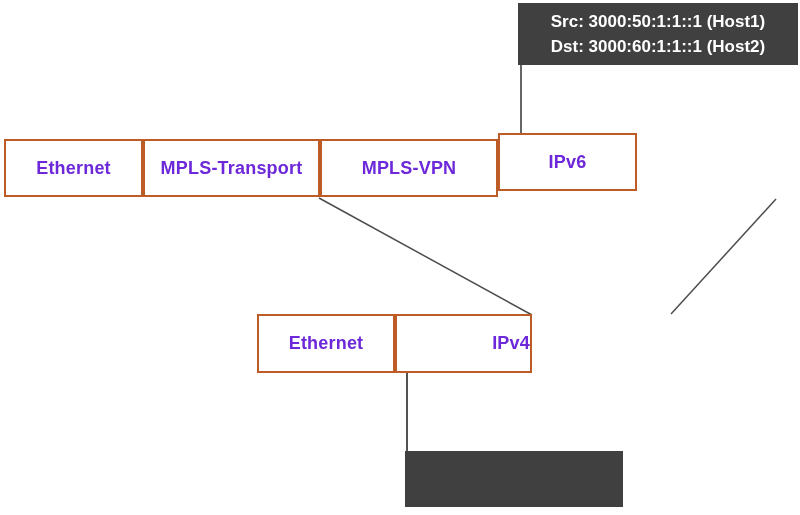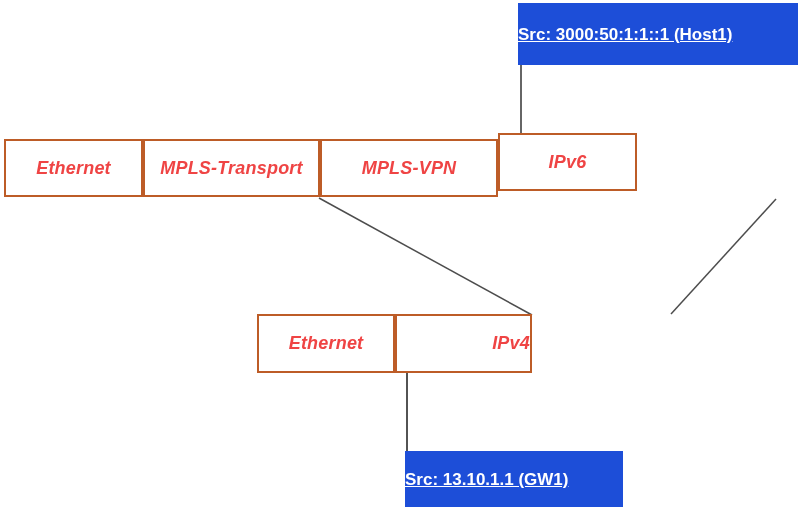--- a/index.html
+++ b/index.html
@@ -26,38 +26,36 @@
   .packet-box {
     position: absolute;
     box-sizing: border-box;
     border: 2px solid #bd5c27;
     background: #ffffff;
     display: flex;
     align-items: center;
     justify-content: center;
     font-weight: bold;
     font-size: 18px;
-    color: #ef4444;
+    color: #6d28d9;
     letter-spacing: 0.2px;
-    font-style: italic;
   }
   .callout {
     position: absolute;
     box-sizing: border-box;
-    background: #1d4ed8;
+    background: #404040;
     color: #ffffff;
     display: flex;
     flex-direction: column;
-    align-items: flex-start;
+    align-items: center;
     justify-content: center;
     font-weight: bold;
     font-size: 17px;
     line-height: 25px;
     white-space: nowrap;
-    text-decoration: underline;
   }
   
   .box-eth-outer   { left: 4px;   top: 139px; width: 139px; height: 58px; }
   .box-mpls-trans  { left: 143px; top: 139px; width: 177px; height: 58px; }
   .box-mpls-vpn    { left: 320px; top: 139px; width: 178px; height: 58px; }
   .box-ipv6        { left: 498px; top: 133px; width: 139px; height: 58px; }
   .box-data        { left: 637px; top: 139px; width: 140px; height: 58px; }
   
   .box-eth-inner   { left: 257px; top: 314px; width: 138px; height: 59px; }
   .box-ipv4        { left: 395px; top: 314px; width: 137px; height: 59px; justify-content: flex-end; }
@@ -73,20 +71,21 @@
 
   <svg class="connector-svg" viewBox="0 0 800 515" xmlns="http://www.w3.org/2000/svg">
     <line x1="521" y1="64" x2="521" y2="140" stroke="#666666" stroke-width="2"></line>
     <line x1="319" y1="198" x2="532" y2="315" stroke="#4d4d4d" stroke-width="1.5"></line>
     <line x1="776" y1="199" x2="671" y2="314" stroke="#4d4d4d" stroke-width="1.5"></line>
     <line x1="407" y1="372" x2="407" y2="452" stroke="#1a1a1a" stroke-width="1.5"></line>
   </svg>
 
   <div class="callout callout-ipv6">
     <span>Src: 3000:50:1:1::1 (Host1)</span>
+    <span>Dst: 3000:60:1:1::1 (Host2)</span>
   </div>
 
   <div class="packet-box box-eth-outer">
     <span>Ethernet</span>
   </div>
   <div class="packet-box box-mpls-vpn">
     <span>MPLS-VPN</span>
   </div>
   <div class="packet-box box-mpls-trans">
     <span>MPLS-Transport</span>
@@ -96,16 +95,15 @@
   </div>
 
   <div class="packet-box box-eth-inner">
     <span>Ethernet</span>
   </div>
   <div class="packet-box box-ipv4">
     <span>IPv4</span>
   </div>
 
   <div class="callout callout-ipv4">
-    <span>Src: 13.10.1.1 (GW1)</span>
   </div>
 
 </div>
 
 </body></html>

